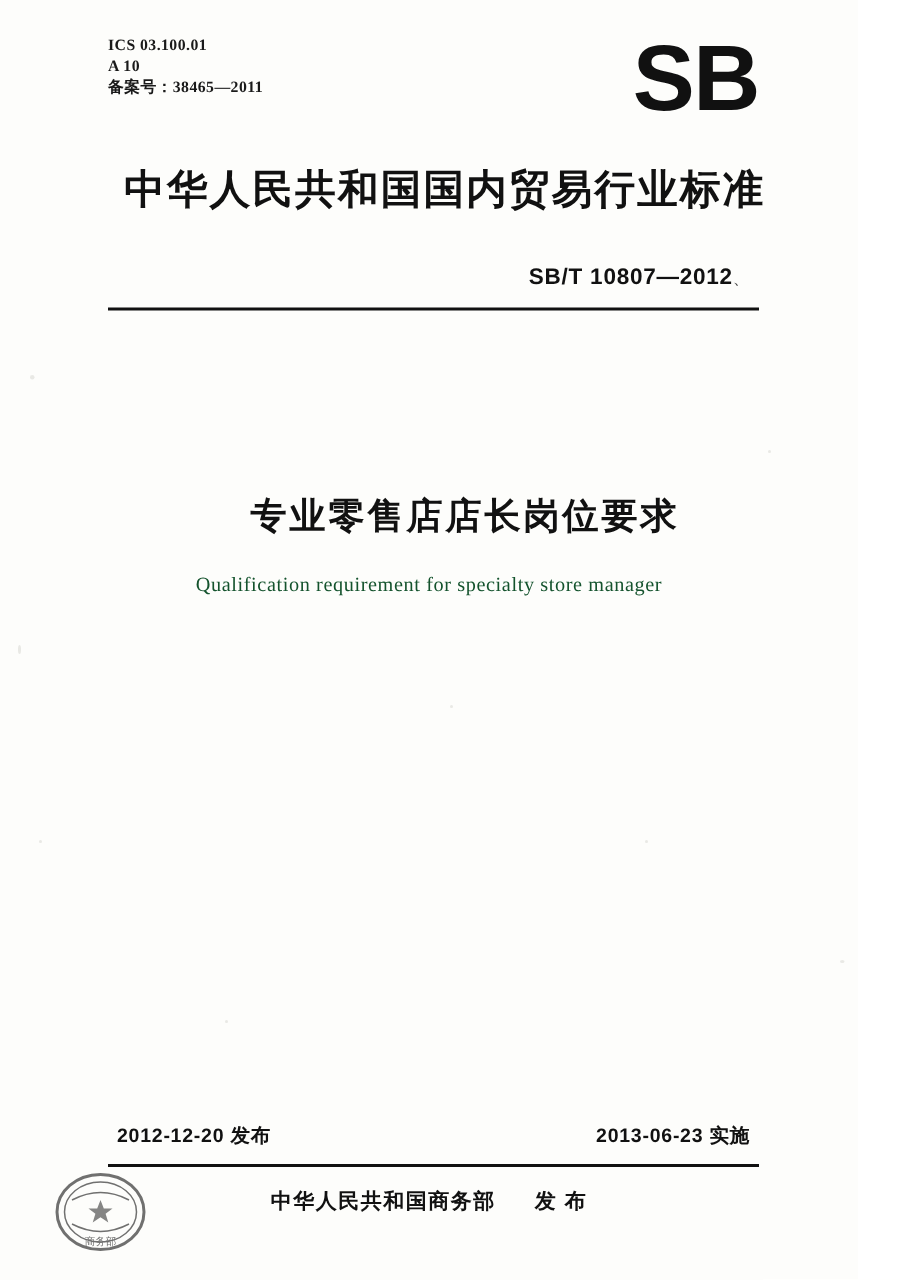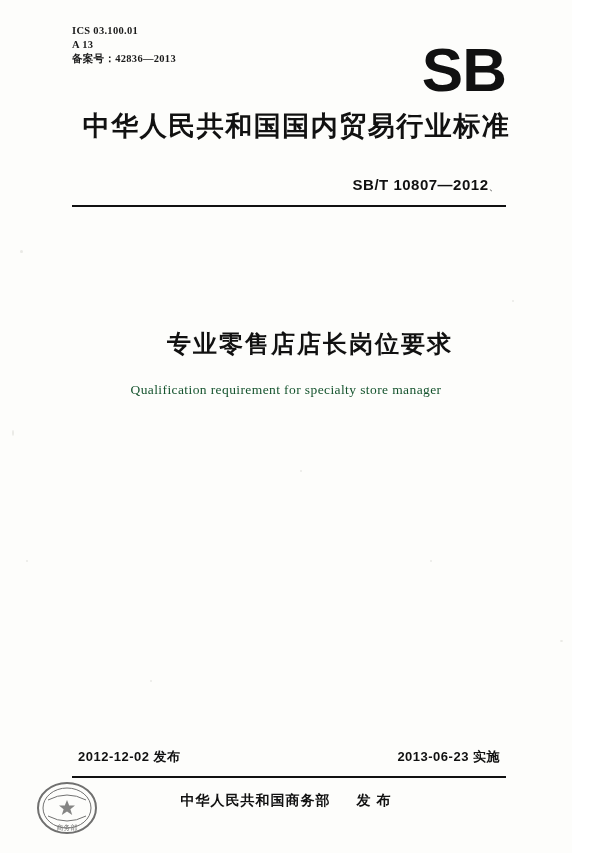--- a/index.html
+++ b/index.html
@@ -41,21 +41,20 @@
   .sb-logo {
     position: absolute;
     right: 66px;
     top: 22px;
     font-family: "Liberation Sans", sans-serif;
     font-weight: bold;
     font-size: 62px;
     line-height: 62px;
     letter-spacing: -1px;
     color: #111;
-    margin-top: 17px;
   }
 
   .nat-title {
     position: absolute;
     left: 0;
     right: 0;
     top: 108px;
     text-align: center;
     font-family: "Liberation Sans", sans-serif;
     font-weight: bold;
@@ -173,38 +172,38 @@
   <div class="speck" style="left:12px;top:430px;width:2px;height:6px;"></div>
   <div class="speck" style="left:26px;top:560px;width:2px;height:2px;"></div>
   <div class="speck" style="left:300px;top:470px;width:2px;height:2px;"></div>
   <div class="speck" style="left:512px;top:300px;width:2px;height:2px;"></div>
   <div class="speck" style="left:560px;top:640px;width:3px;height:2px;"></div>
   <div class="speck" style="left:150px;top:680px;width:2px;height:2px;"></div>
   <div class="speck" style="left:430px;top:560px;width:2px;height:2px;"></div>
 
   <div class="header-codes">
     <div>ICS 03.100.01</div>
-    <div>A 13</div>
-    <div>备案号：42836—2013</div>
+    <div>A 10</div>
+    <div>备案号：38465—2011</div>
   </div>
 
   <div class="sb-logo">SB</div>
 
   <div class="nat-title">中华人民共和国国内贸易行业标准</div>
 
   <div class="std-no">
     <span>SB/T 10807—2012</span><span class="tick">、</span>
   </div>
 
   <div class="rule-top"></div>
 
   <div class="doc-title-cn">专业零售店店长岗位要求</div>
   <div class="doc-title-en">Qualification requirement for specialty store manager</div>
 
-  <div class="date-left">2012-12-02 发布</div>
+  <div class="date-left">2012-12-20 发布</div>
   <div class="date-right">2013-06-23 实施</div>
 
   <div class="rule-bottom"></div>
 
   <div class="publisher">
     <span>中华人民共和国商务部</span><span class="gap"></span><span>发 布</span>
   </div>
 
   <svg class="seal" viewBox="0 0 62 56">
     <ellipse cx="31" cy="28" rx="29" ry="25" fill="none" stroke="#3a3a3a" stroke-width="2"></ellipse>

